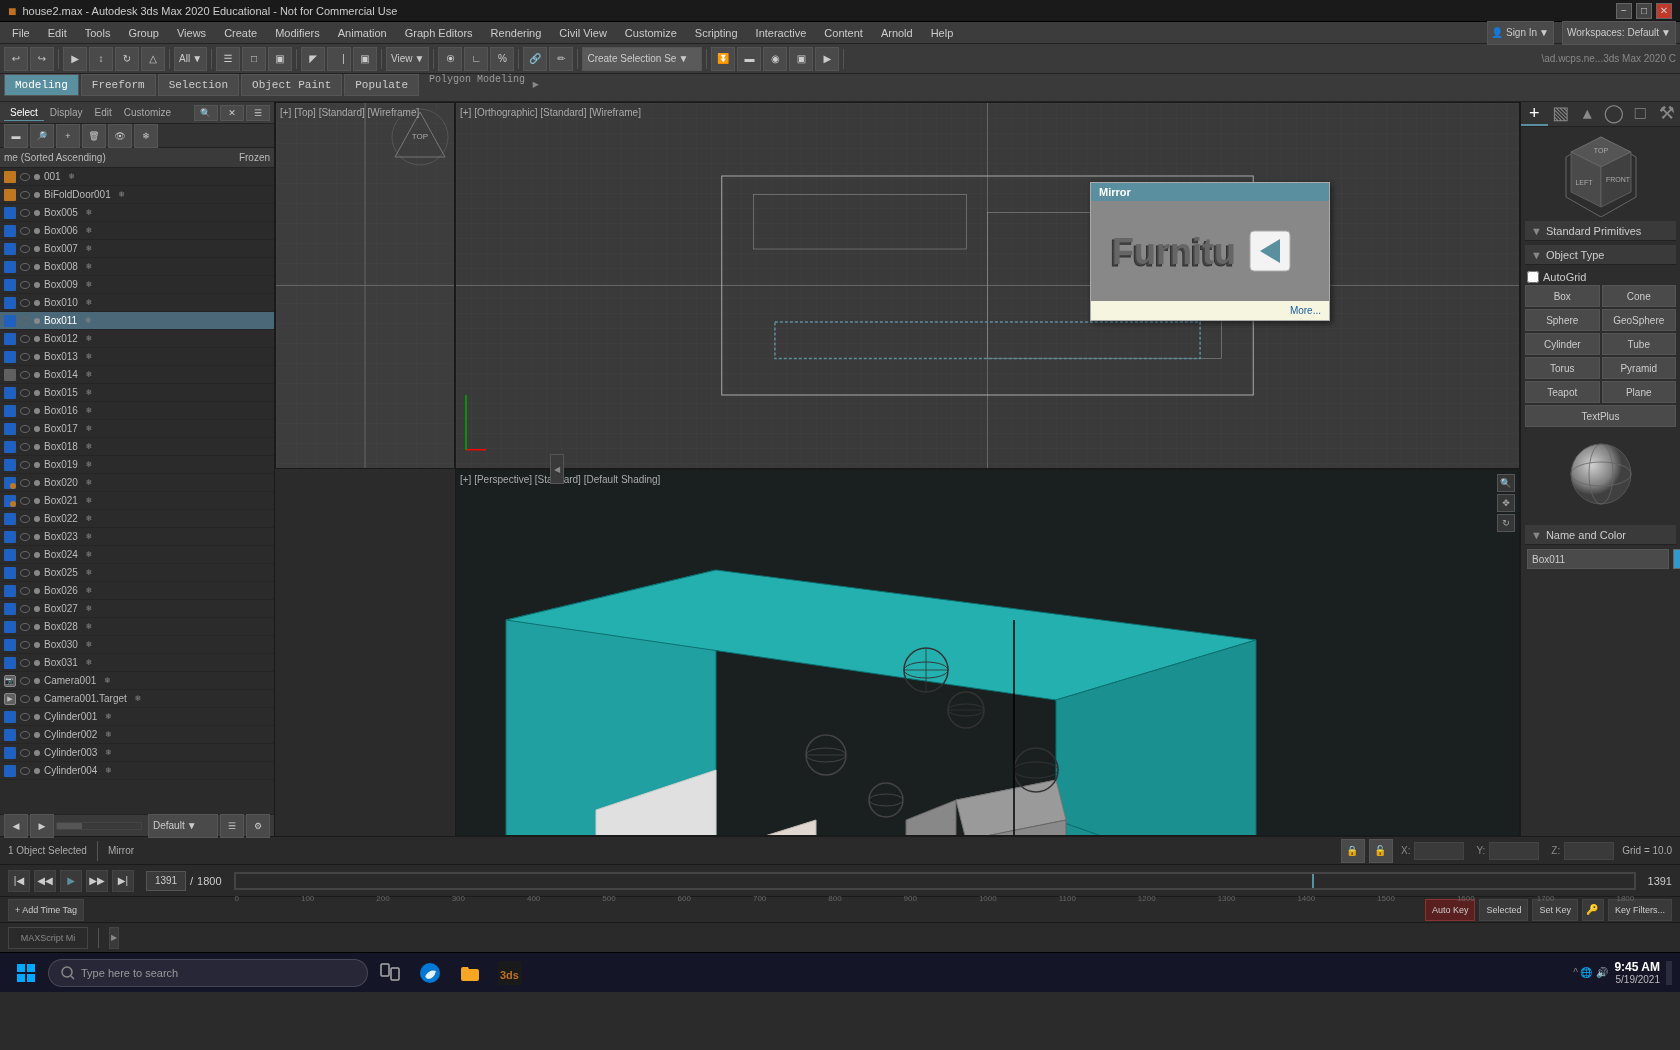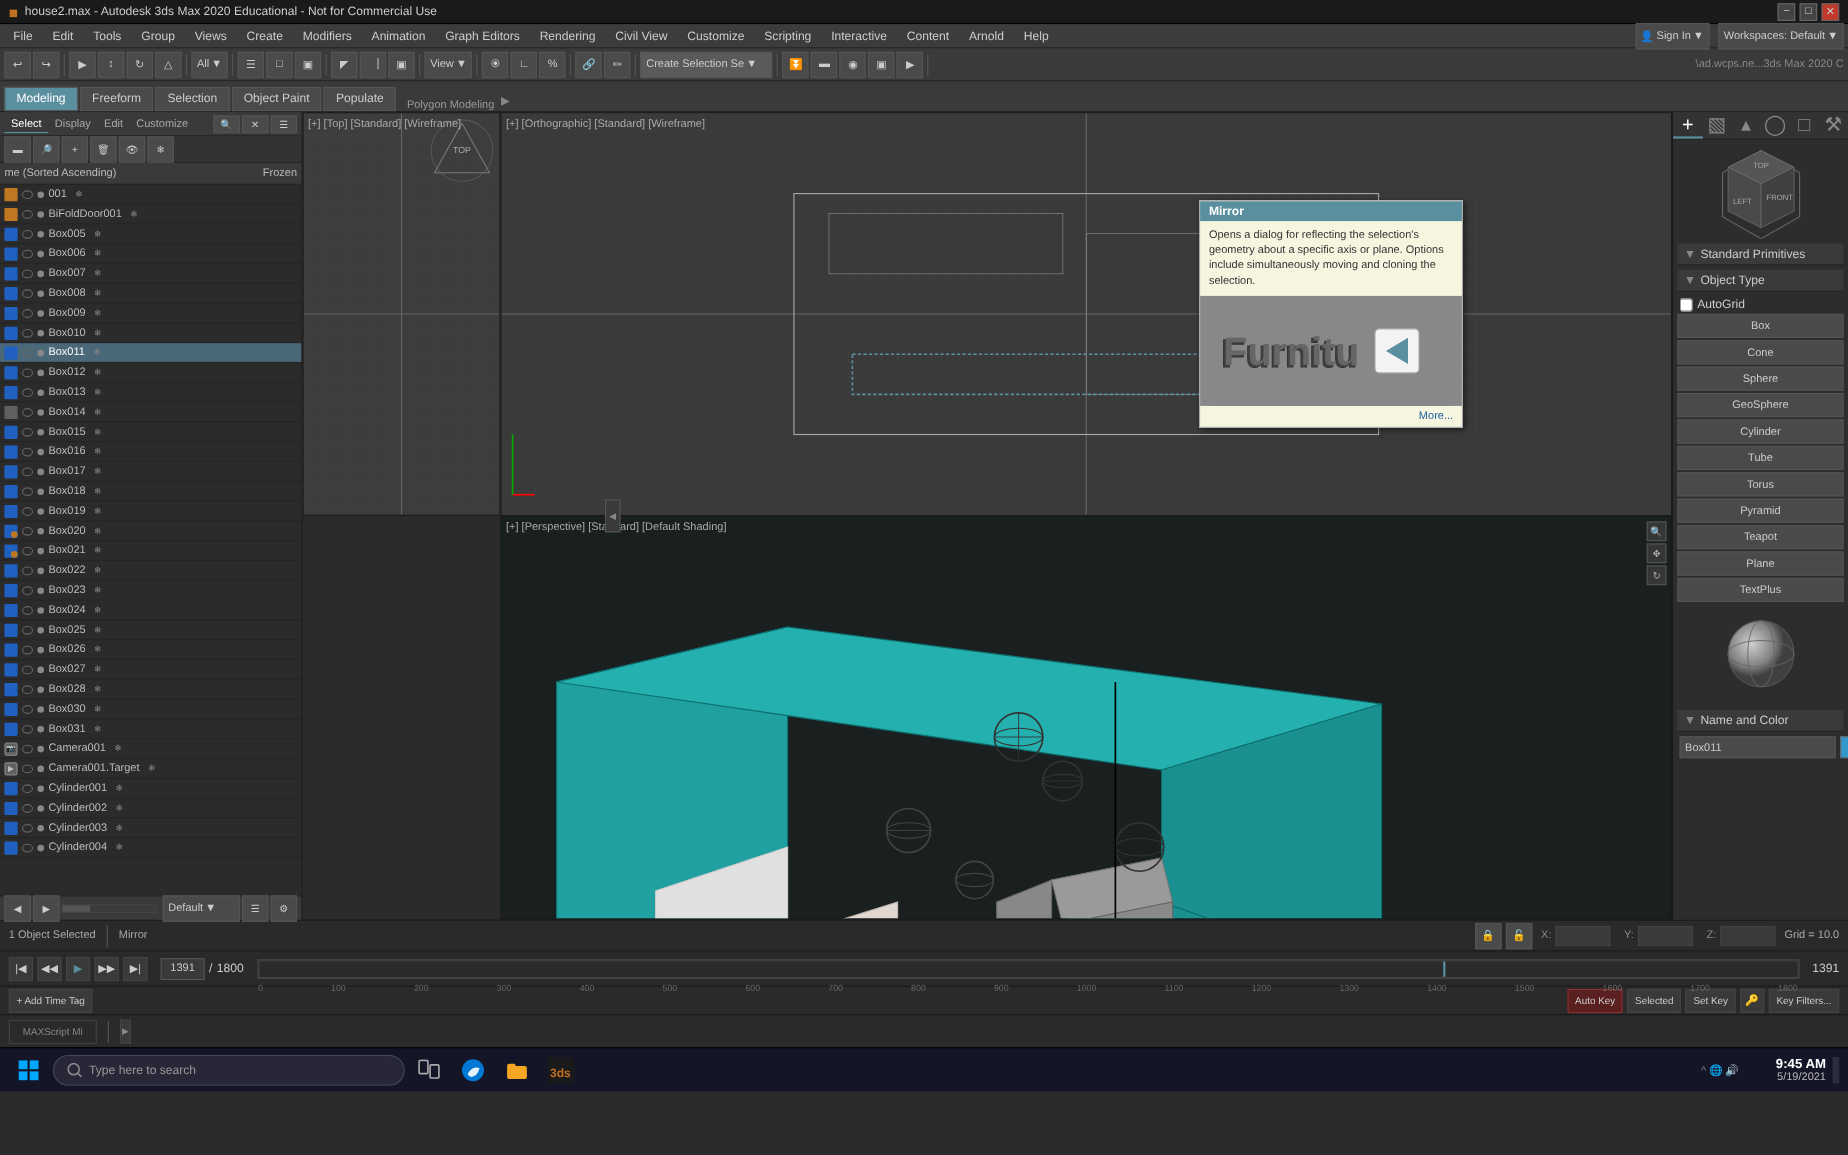--- a/index.html
+++ b/index.html
@@ -16,21 +16,21 @@
     #menu-bar { height: 22px; background: #3c3c3c; display: flex; align-items: center; padding: 0 4px; border-bottom: 1px solid #222; gap: 2px; }
     .menu-item { padding: 2px 8px; font-size: 11px; color: #ccc; cursor: pointer; white-space: nowrap; }
 
     
     #toolbar1 { height: 30px; background: #3a3a3a; display: flex; align-items: center; padding: 0 4px; border-bottom: 1px solid #222; gap: 2px; overflow: hidden; }
     .toolbar-btn { height: 24px; min-width: 24px; background: #4a4a4a; border: 1px solid #555; display: flex; align-items: center; justify-content: center; cursor: pointer; color: #ccc; font-size: 10px; padding: 0 3px; }
     .toolbar-separator { width: 1px; height: 20px; background: #555; margin: 0 2px; }
     .toolbar-dropdown { height: 24px; background: #4a4a4a; border: 1px solid #555; color: #ccc; font-size: 10px; padding: 0 4px; display: flex; align-items: center; gap: 2px; cursor: pointer; white-space: nowrap; }
 
     
-    #toolbar2 { height: 28px; background: #3a3a3a; display: flex; align-items: flex-end; padding: 0 4px; border-bottom: 1px solid #222; gap: 2px; }
+    #toolbar2 { height: 28px; background: #3a3a3a; display: flex; align-items: flex-start; padding: 0 4px; border-bottom: 1px solid #222; gap: 2px; font-family: Liberation Mono, monospace; }
     .tab-btn { height: 22px; padding: 0 10px; background: #4a4a4a; border: 1px solid #555; color: #ccc; font-size: 11px; cursor: pointer; display: flex; align-items: center; }
     .tab-btn.active { background: #5a8fa0; color: #fff; }
 
     
     #main { display: flex; height: calc(1050px - 22px - 22px - 30px - 28px - 28px - 60px); }
 
     
     #left-panel { width: 275px; background: #2d2d2d; border-right: 1px solid #1a1a1a; display: flex; flex-direction: column; }
     #scene-header { height: 22px; background: #3a3a3a; display: flex; align-items: center; justify-content: space-between; padding: 0 4px; border-bottom: 1px solid #222; }
     #scene-tabs { display: flex; gap: 0; }
@@ -62,21 +62,21 @@
     
     #right-panel { width: 160px; background: #2d2d2d; border-left: 1px solid #1a1a1a; display: flex; flex-direction: column; }
     #right-panel-tabs { display: flex; background: #333; border-bottom: 1px solid #222; }
     .rp-tab { flex: 1; height: 24px; display: flex; align-items: center; justify-content: center; font-size: 18px; cursor: pointer; color: #888; border-bottom: 2px solid transparent; }
     .rp-tab.active { color: #fff; border-bottom: 2px solid #5a8fa0; }
     #cube-nav { height: 90px; display: flex; align-items: center; justify-content: center; background: #2d2d2d; }
     #panel-content { flex: 1; overflow-y: auto; padding: 4px; }
     .panel-section { margin-bottom: 8px; }
     .panel-section-header { height: 20px; background: #3a3a3a; display: flex; align-items: center; padding: 0 6px; font-size: 11px; color: #ccc; border-bottom: 1px solid #222; gap: 4px; margin-bottom: 4px; }
     .panel-section-header .arrow { color: #888; }
-    .obj-grid { display: grid; grid-template-columns: 1fr; gap: 2px; margin-bottom: 4px; }
+    .obj-grid { display: grid; grid-template-columns: 1fr 1fr; gap: 2px; margin-bottom: 4px; }
     .obj-btn { height: 22px; background: #4a4a4a; border: 1px solid #555; color: #ccc; font-size: 10px; display: flex; align-items: center; justify-content: center; cursor: pointer; }
     .name-color-row { display: flex; align-items: center; gap: 4px; padding: 0 2px; }
     .name-input { flex: 1; height: 20px; background: #4a4a4a; border: 1px solid #555; color: #ccc; font-size: 10px; padding: 0 4px; }
     .color-swatch { width: 20px; height: 20px; background: #3399cc; border: 1px solid #666; flex-shrink: 0; cursor: pointer; }
 
     
     #status-bar { height: 28px; background: #2a2a2a; display: flex; align-items: center; padding: 0 8px; gap: 8px; border-top: 1px solid #1a1a1a; font-size: 10px; color: #aaa; }
     #status-bar-coords { display: flex; gap: 12px; }
     .coord-field { display: flex; align-items: center; gap: 4px; }
     .coord-label { color: #888; }
@@ -88,21 +88,21 @@
 
     
     #maxscript-bar { height: 30px; background: #2a2a2a; display: flex; align-items: center; padding: 0 8px; gap: 8px; border-top: 1px solid #1a1a1a; }
 
     
     #taskbar { height: 40px; background: rgba(20,20,40,0.95); display: flex; align-items: center; padding: 0 8px; gap: 4px; border-top: 1px solid #000; }
     .taskbar-icon { width: 36px; height: 36px; display: flex; align-items: center; justify-content: center; border-radius: 4px; cursor: pointer; }
     #taskbar-search { flex: 0 0 320px; height: 28px; background: rgba(255,255,255,0.08); border: 1px solid rgba(255,255,255,0.15); border-radius: 14px; display: flex; align-items: center; padding: 0 12px; gap: 6px; color: #999; font-size: 11px; }
     #taskbar-right { margin-left: auto; display: flex; align-items: center; gap: 6px; font-size: 10px; color: #bbb; }
     #taskbar-time { text-align: right; }
-    #taskbar-time .time { font-size: 12px; font-weight: bold; color: #fff; margin-left: 27px; }
+    #taskbar-time .time { font-size: 12px; font-weight: bold; color: #fff; }
     #taskbar-time .date { font-size: 10px; color: #bbb; }
 
     
     #mirror-tooltip { position: absolute; top: 80px; left: 815px; width: 240px; background: #f5f5e0; border: 1px solid #aaa; z-index: 100; box-shadow: 2px 2px 6px rgba(0,0,0,0.5); }
     #mirror-tooltip-title { background: #5a8fa0; color: #fff; padding: 3px 8px; font-size: 11px; font-weight: bold; }
     #mirror-tooltip-body { padding: 6px 8px; font-size: 10px; color: #333; line-height: 1.4; }
     #mirror-tooltip-img { width: 100%; height: 100px; background: #888; display: flex; align-items: center; justify-content: center; overflow: hidden; }
     #mirror-tooltip-footer { padding: 4px 8px; display: flex; justify-content: flex-end; }
     #mirror-tooltip-more { font-size: 10px; color: #2060a0; cursor: pointer; }
 
@@ -640,23 +640,20 @@
         <div class="vp-nav">
           <div class="vp-nav-btn">🔍</div>
           <div class="vp-nav-btn">✥</div>
           <div class="vp-nav-btn">↻</div>
         </div>
       </div>
     </div>
 
     <div id="mirror-tooltip">
       <div id="mirror-tooltip-title">Mirror</div>
-      <div id="mirror-tooltip-body">
-        <span>Opens a dialog for reflecting the selection's geometry about a specific axis or plane. Options include simultaneously moving and cloning the selection.</span>
-      </div>
       <div id="mirror-tooltip-img">
 
         <svg width="220" height="100">
           <rect width="220" height="100" fill="#888"></rect>
 
           <text x="10" y="65" font-family="Arial Black, sans-serif" font-size="36" font-weight="900" fill="#444" stroke="#333" stroke-width="1">Furnitu</text>
           <text x="12" y="63" font-family="Arial Black, sans-serif" font-size="36" font-weight="900" fill="#666">Furnitu</text>
 
           <rect x="150" y="30" width="40" height="40" rx="4" fill="rgba(255,255,255,0.9)" stroke="#aaa"></rect>
           <polygon points="160,50 180,38 180,62" fill="#5a8fa0"></polygon>

